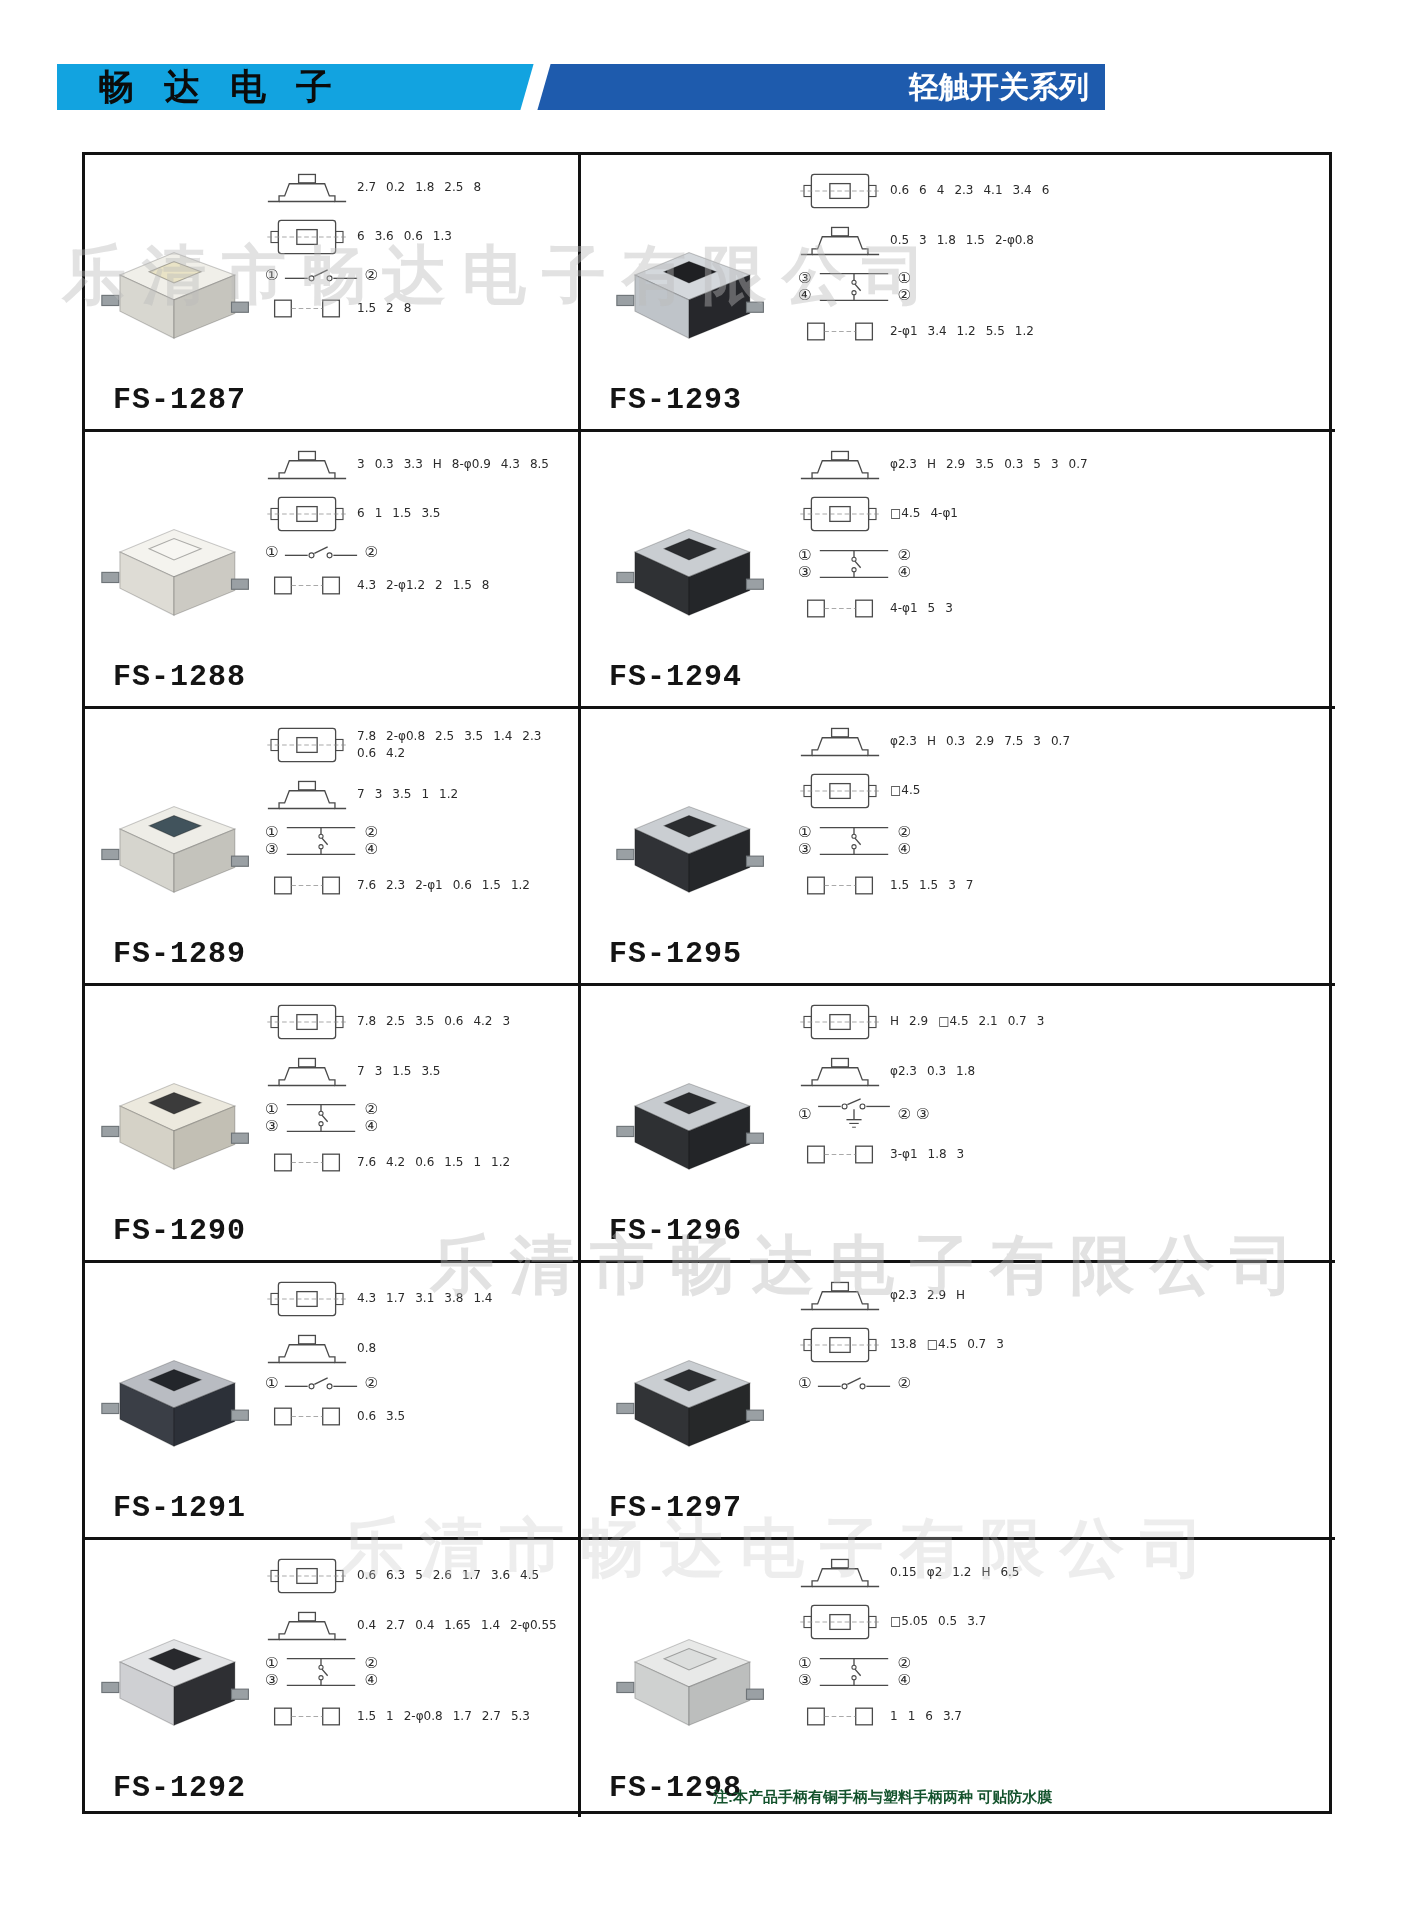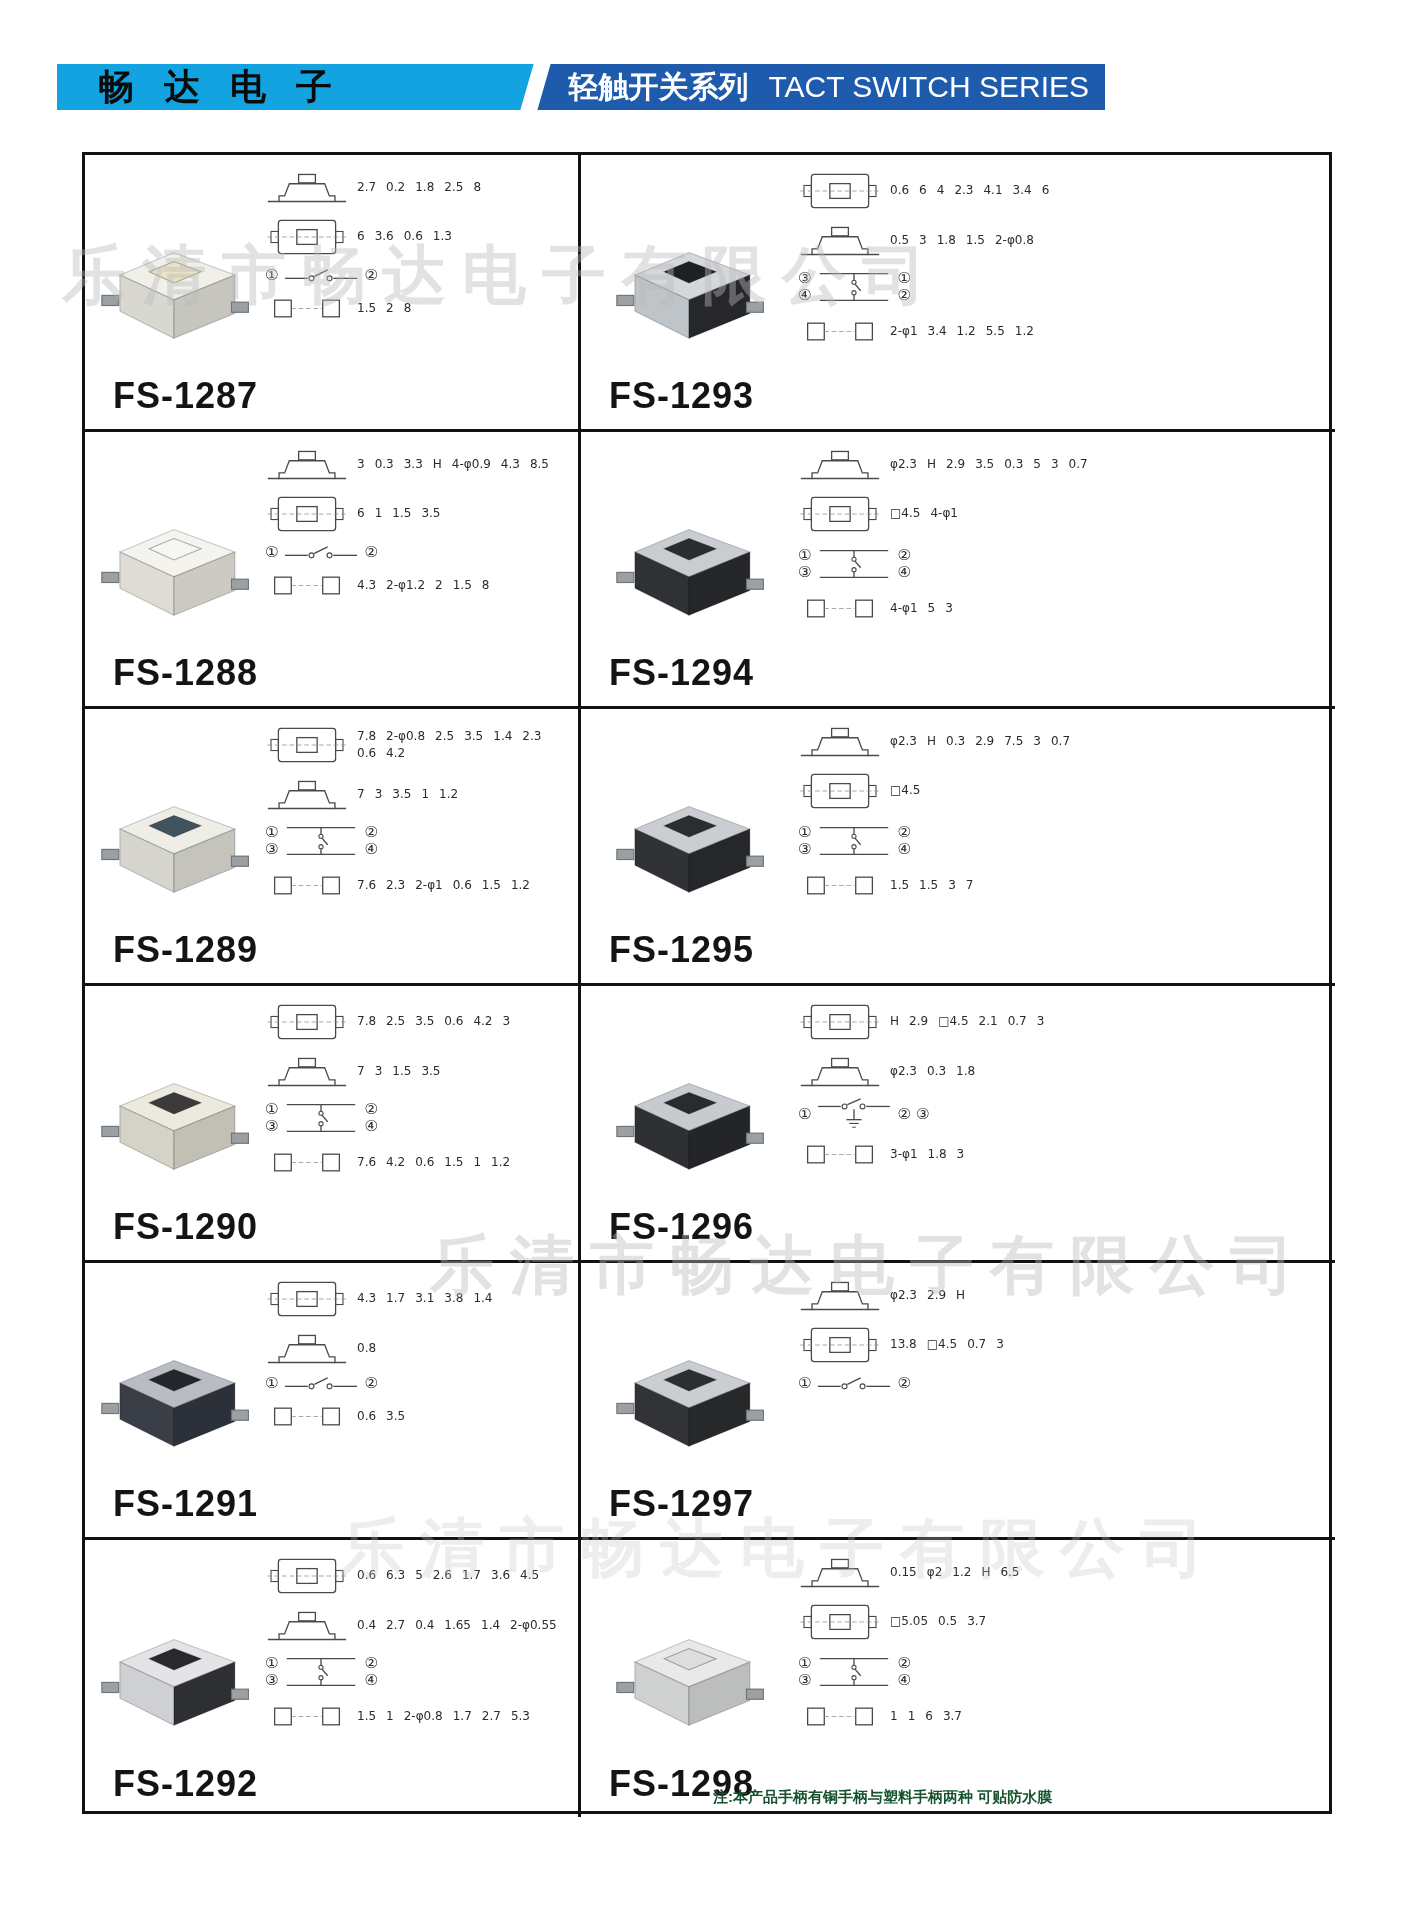--- a/index.html
+++ b/index.html
@@ -40,22 +40,22 @@
   .views{flex:1 1 auto;padding:12px 10px 30px 2px;display:flex;flex-direction:column;gap:5px;min-width:0;}
   .view-row{display:flex;align-items:center;gap:8px;}
   .schem{flex:0 0 auto;}
   .dims{display:flex;flex-wrap:wrap;gap:3px 10px;align-items:center;min-width:0;}
   .dims .dim{font-family:"DejaVu Sans",sans-serif;font-size:12px;color:#2b2b2b;line-height:1.15;}
   .pins{display:flex;flex-direction:column;gap:2px;}
   .pins .dim{font-family:"DejaVu Sans",sans-serif;font-size:15px;color:#2b2b2b;line-height:1;}
   .pins.below{flex-direction:row;}
   .circuit-row{gap:5px;}
 
-  .model{position:absolute;left:28px;bottom:12px;font-size:36px;font-weight:bold;
-         letter-spacing:1px;color:#141414;font-family:Liberation Sans, sans-serif;}
+  .model{position:absolute;left:28px;bottom:12px;font-size:30px;font-weight:bold;
+         letter-spacing:1px;color:#141414;font-family:Liberation Mono, monospace;}
   .note{position:absolute;left:132px;bottom:10px;font-size:15px;font-weight:bold;color:#14532d;
         white-space:nowrap;}
 
   .defs{position:absolute;width:0;height:0;overflow:hidden;}
 </style>
 </head>
 <body>
 
 <svg class="defs" aria-hidden="true">
   <defs>
@@ -116,21 +116,20 @@
 
 <div class="page">
 
   <div class="header">
     <div class="header-left">
       <span class="company">畅 达 电 子</span>
     </div>
     <div class="header-slash"></div>
     <div class="header-right">
       <span class="cn">轻触开关系列</span>
-      <span class="en">TACT SWITCH SERIES</span>
     </div>
   </div>
 
   <div class="watermark wm1">乐清市畅达电子有限公司</div>
   <div class="watermark wm2">乐清市畅达电子有限公司</div>
   <div class="watermark wm3">乐清市畅达电子有限公司</div>
 
   <div class="grid">
 
     <div class="cell">
@@ -259,21 +258,21 @@
       <div class="views">
         <div class="view-row">
           <svg class="schem" width="84" height="41">
               <use href="#sym-side"></use>
             </svg>
           <div class="dims">
               <span class="dim">3</span>
               <span class="dim">0.3</span>
               <span class="dim">3.3</span>
               <span class="dim">H</span>
-              <span class="dim">4-φ0.9</span>
+              <span class="dim">8-φ0.9</span>
               <span class="dim">4.3</span>
               <span class="dim">8.5</span>
             </div>
         </div>
         <div class="view-row">
           <svg class="schem" width="84" height="48">
               <use href="#sym-top"></use>
             </svg>
           <div class="dims">
               <span class="dim">6</span>

